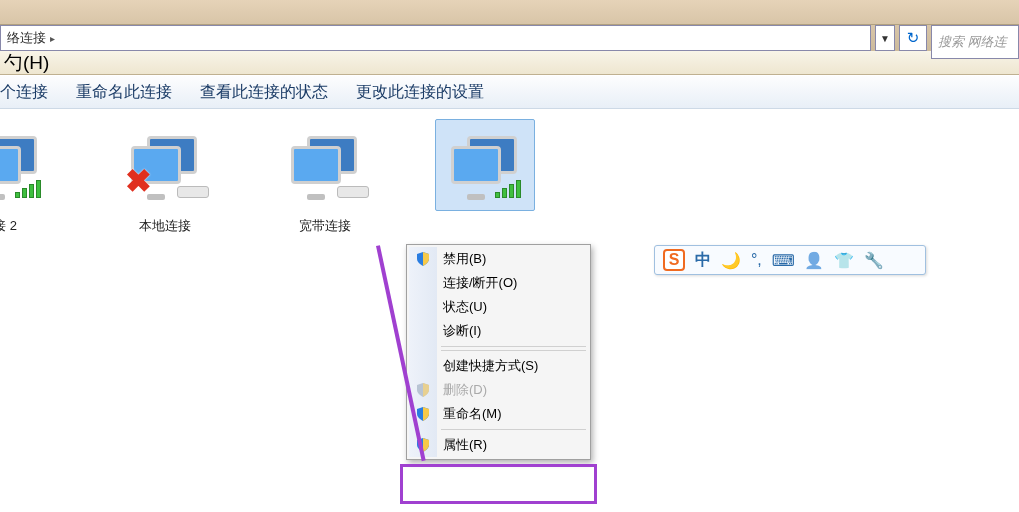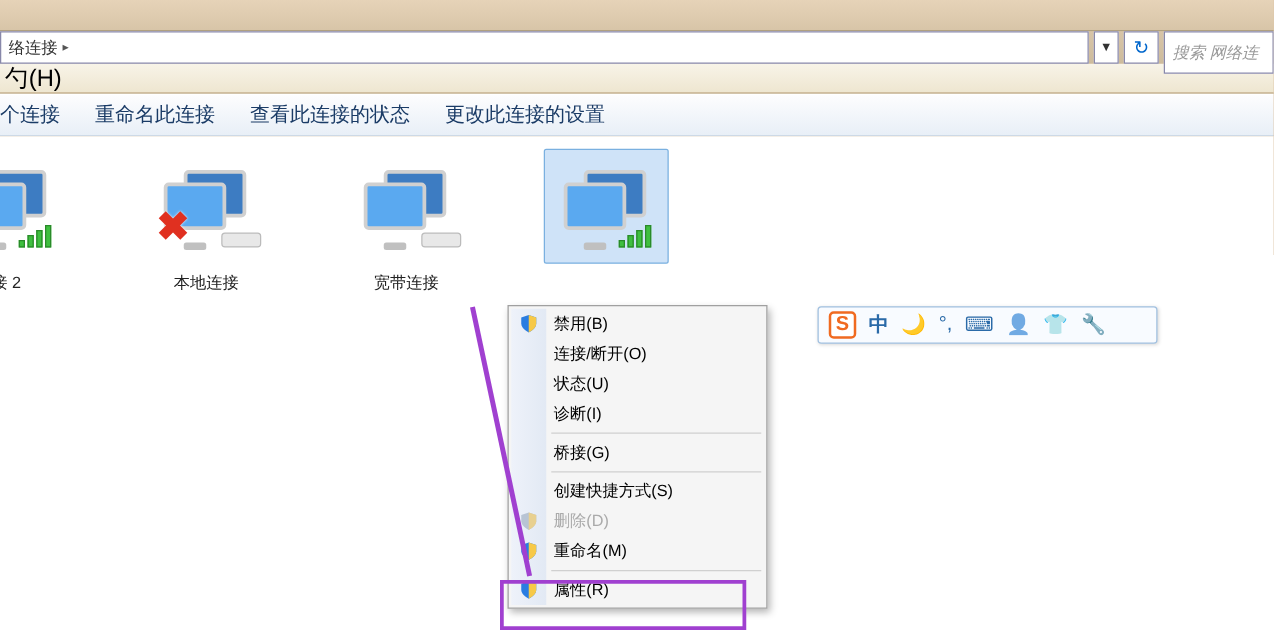--- a/index.html
+++ b/index.html
@@ -154,21 +154,21 @@
     position: absolute; right: -10px; bottom: -4px;
     width: 32px; height: 12px; background: #e8e8e8;
     border: 1px solid #bbb; border-radius: 3px;
   }
 
   
   .ctxmenu {
     position: absolute;
     left: 406px;
     top: 244px;
-    width: 208px;
+    width: 185px;
     background: #f5f5f5;
     border: 1px solid #a0a0a0;
     box-shadow: 2px 3px 6px rgba(0,0,0,0.3);
     padding: 2px;
     z-index: 50;
   }
   .ctxmenu .stripe {
     position: absolute; left: 2px; top: 2px; bottom: 2px; width: 28px;
     background: linear-gradient(to right,#eef2fa,#e2e9f4);
   }
@@ -354,23 +354,20 @@
   <div class="ctxitem">
     <span>连接/断开(O)</span>
   </div>
   <div class="ctxitem bold">
     <span>状态(U)</span>
   </div>
   <div class="ctxitem">
     <span>诊断(I)</span>
   </div>
   <div class="ctxsep"></div>
-  <div class="ctxitem">
-    <span>桥接(G)</span>
-  </div>
   <div class="ctxsep"></div>
   <div class="ctxitem">
     <span>创建快捷方式(S)</span>
   </div>
   <div class="ctxitem disabled">
     <span class="shield-ico">
       <svg viewBox="0 0 16 16">
           <path d="M8 1 L14 3 V8 C14 12 8 15 8 15 C8 15 2 12 2 8 V3 Z" fill="#b8c4d4"></path>
           <path d="M8 1 L14 3 V8 C14 12 8 15 8 15 Z" fill="#e8d090"></path>
         </svg>

